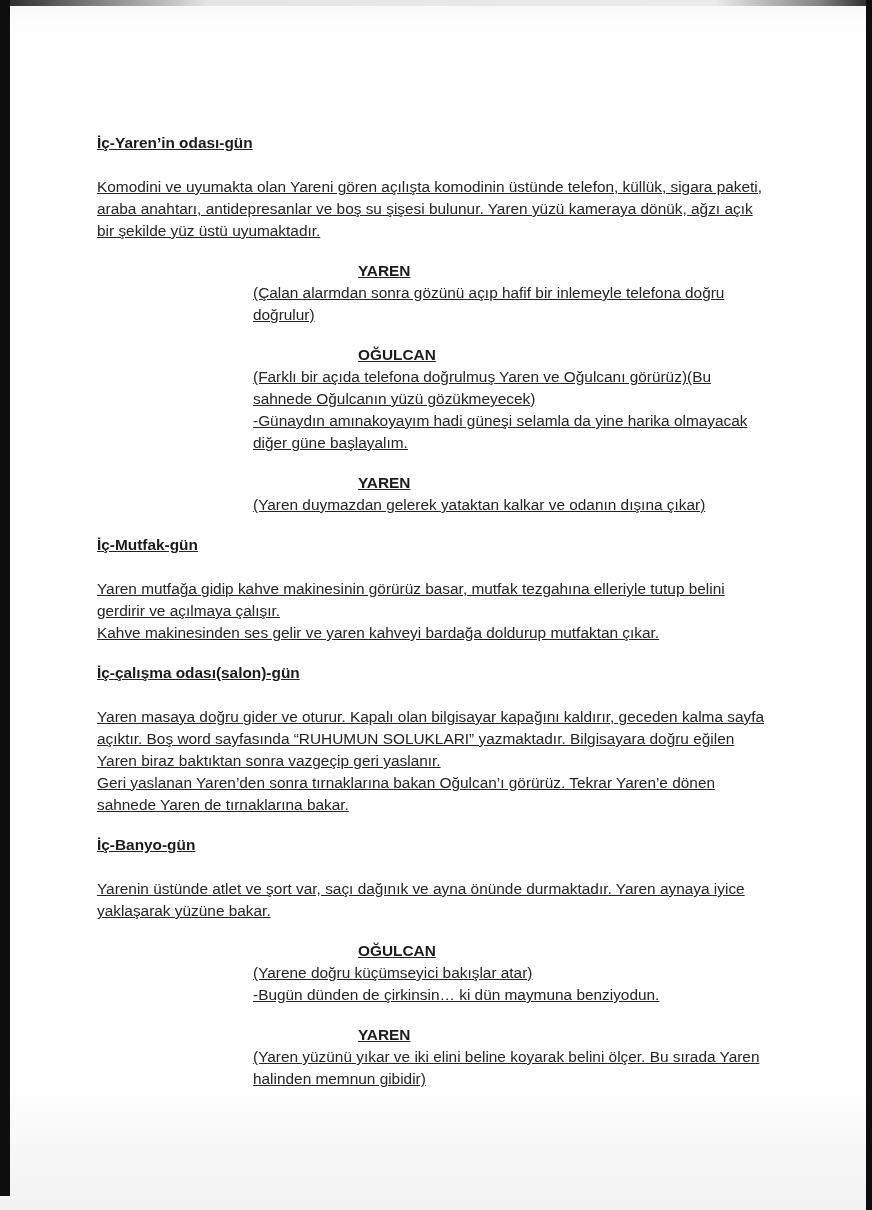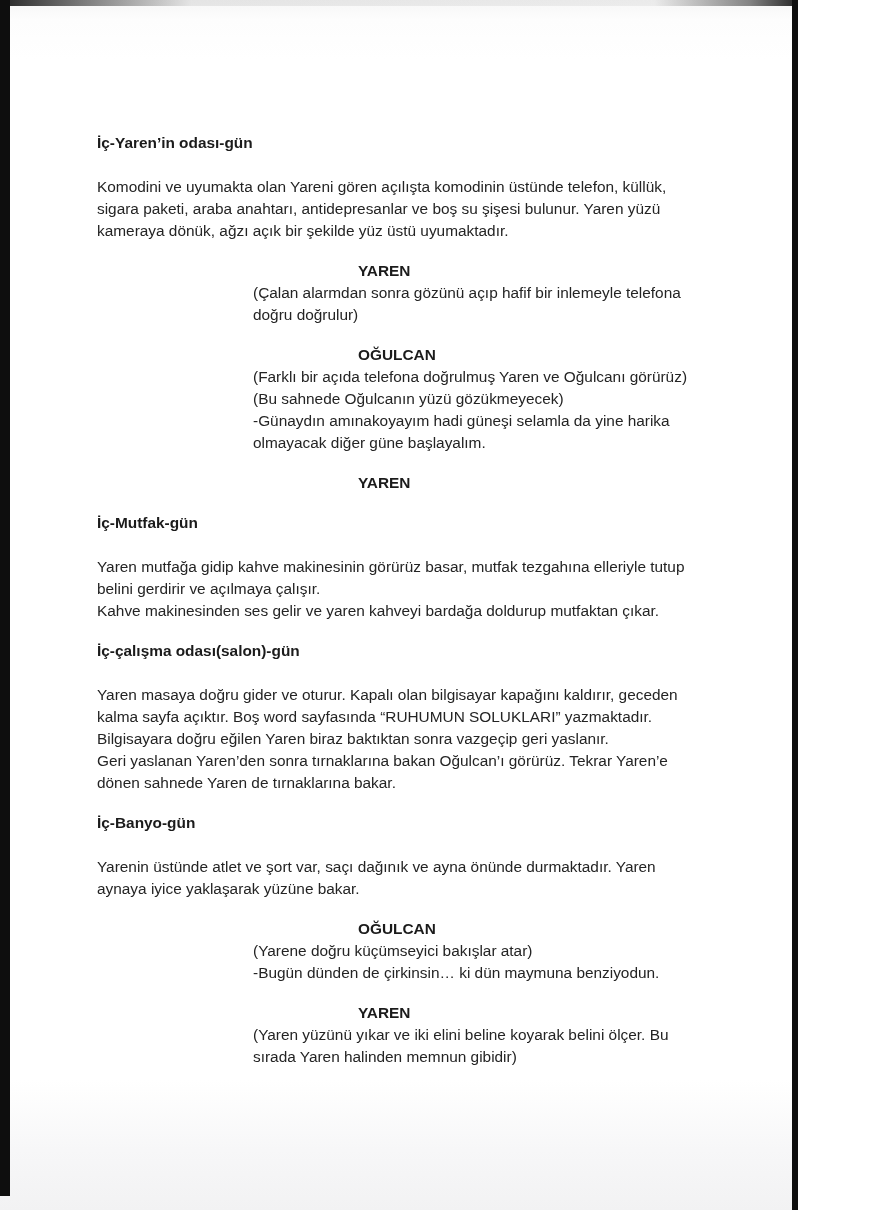--- a/index.html
+++ b/index.html
@@ -3,27 +3,28 @@
 <meta charset="utf-8">
 <title>Script Page</title>
 <style>
   html, body {
     margin: 0;
     padding: 0;
     background: #ffffff;
   }
   .photo-frame {
     position: relative;
-    width: 798px;
+    width: 872px;
     height: 1210px;
     overflow: hidden;
     background: linear-gradient(180deg, #f6f6f6 0px, #fdfdfd 20px, #ffffff 60px,
                                 #ffffff 1080px, #f7f7f8 1150px, #f2f2f3 1210px);
     font-family: "Liberation Sans", "DejaVu Sans", sans-serif;
     color: #242424;
+    text-decoration: underline;
   }
   .edge-left {
     position: absolute;
     left: 0; top: 0;
     width: 10px; height: 1196px;
     background: #0e0e0e;
   }
   .edge-right {
     position: absolute;
     right: 0; top: 0;
@@ -108,20 +109,21 @@
     </div>
 
     <div class="dialogue">
       <div class="character">OĞULCAN</div>
       <div class="dialogue-text">(Farklı bir açıda telefona doğrulmuş Yaren ve Oğulcanı görürüz)(Bu sahnede Oğulcanın yüzü gözükmeyecek)
 -Günaydın amınakoyayım hadi güneşi selamla da yine harika olmayacak diğer güne başlayalım.</div>
     </div>
 
     <div class="dialogue">
       <div class="character">YAREN</div>
+      <div class="dialogue-text">(Yaren duymazdan gelerek yataktan kalkar ve odanın dışına çıkar)</div>
     </div>
 
     <div class="scene-heading">İç-Mutfak-gün</div>
 
     <div class="action">Yaren mutfağa gidip kahve makinesinin görürüz basar, mutfak tezgahına elleriyle tutup belini gerdirir ve açılmaya çalışır.
 Kahve makinesinden ses gelir ve yaren kahveyi bardağa doldurup mutfaktan çıkar.</div>
 
     <div class="scene-heading">İç-çalışma odası(salon)-gün</div>
 
     <div class="action">Yaren masaya doğru gider ve oturur. Kapalı olan bilgisayar kapağını kaldırır, geceden kalma sayfa açıktır. Boş word sayfasında “RUHUMUN SOLUKLARI” yazmaktadır. Bilgisayara doğru eğilen Yaren biraz baktıktan sonra vazgeçip geri yaslanır.

